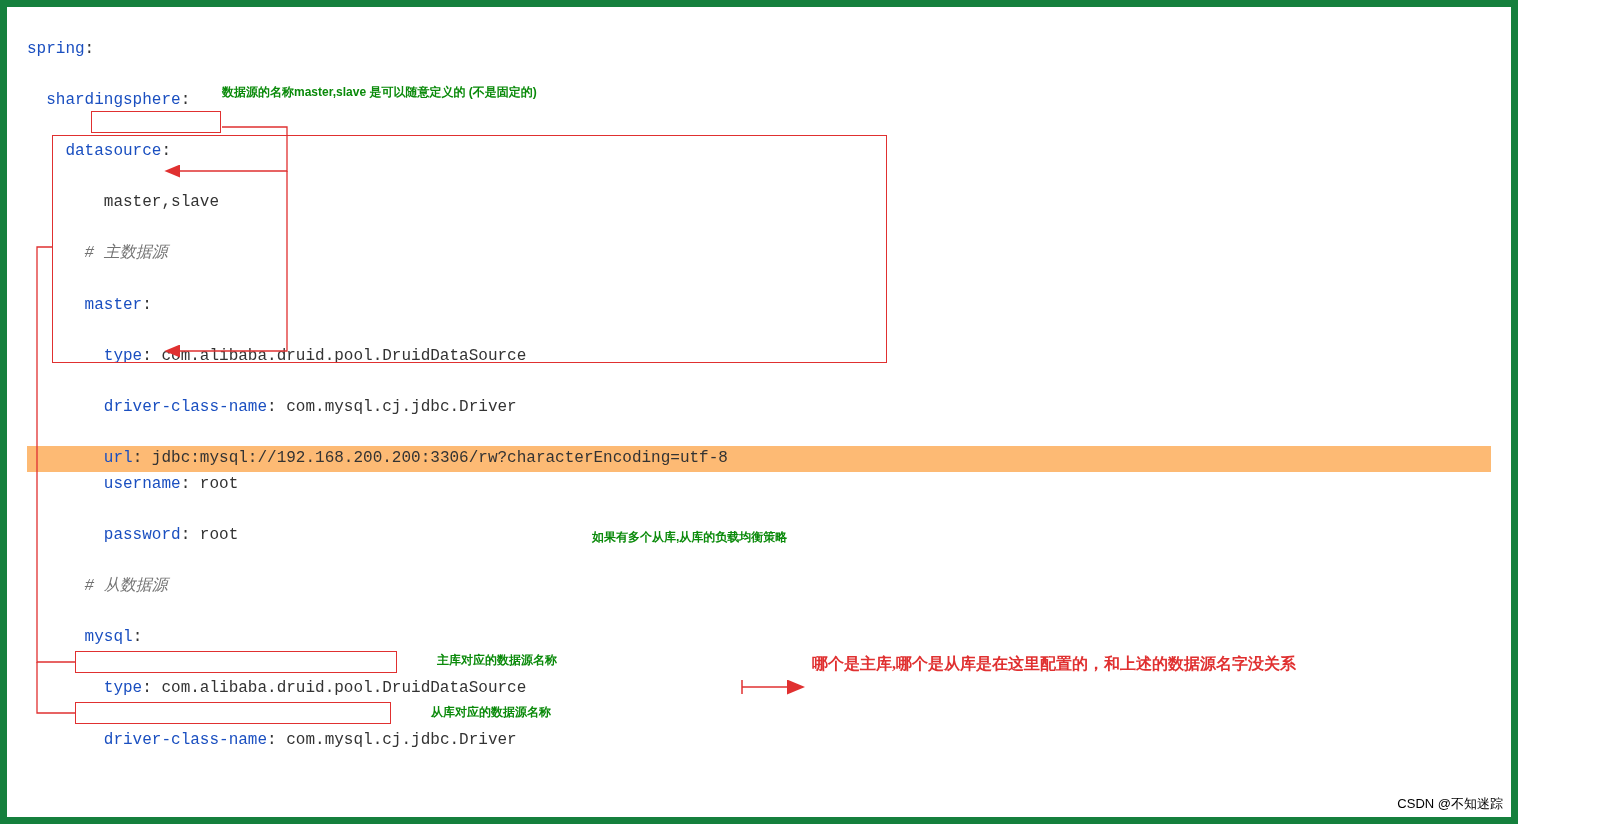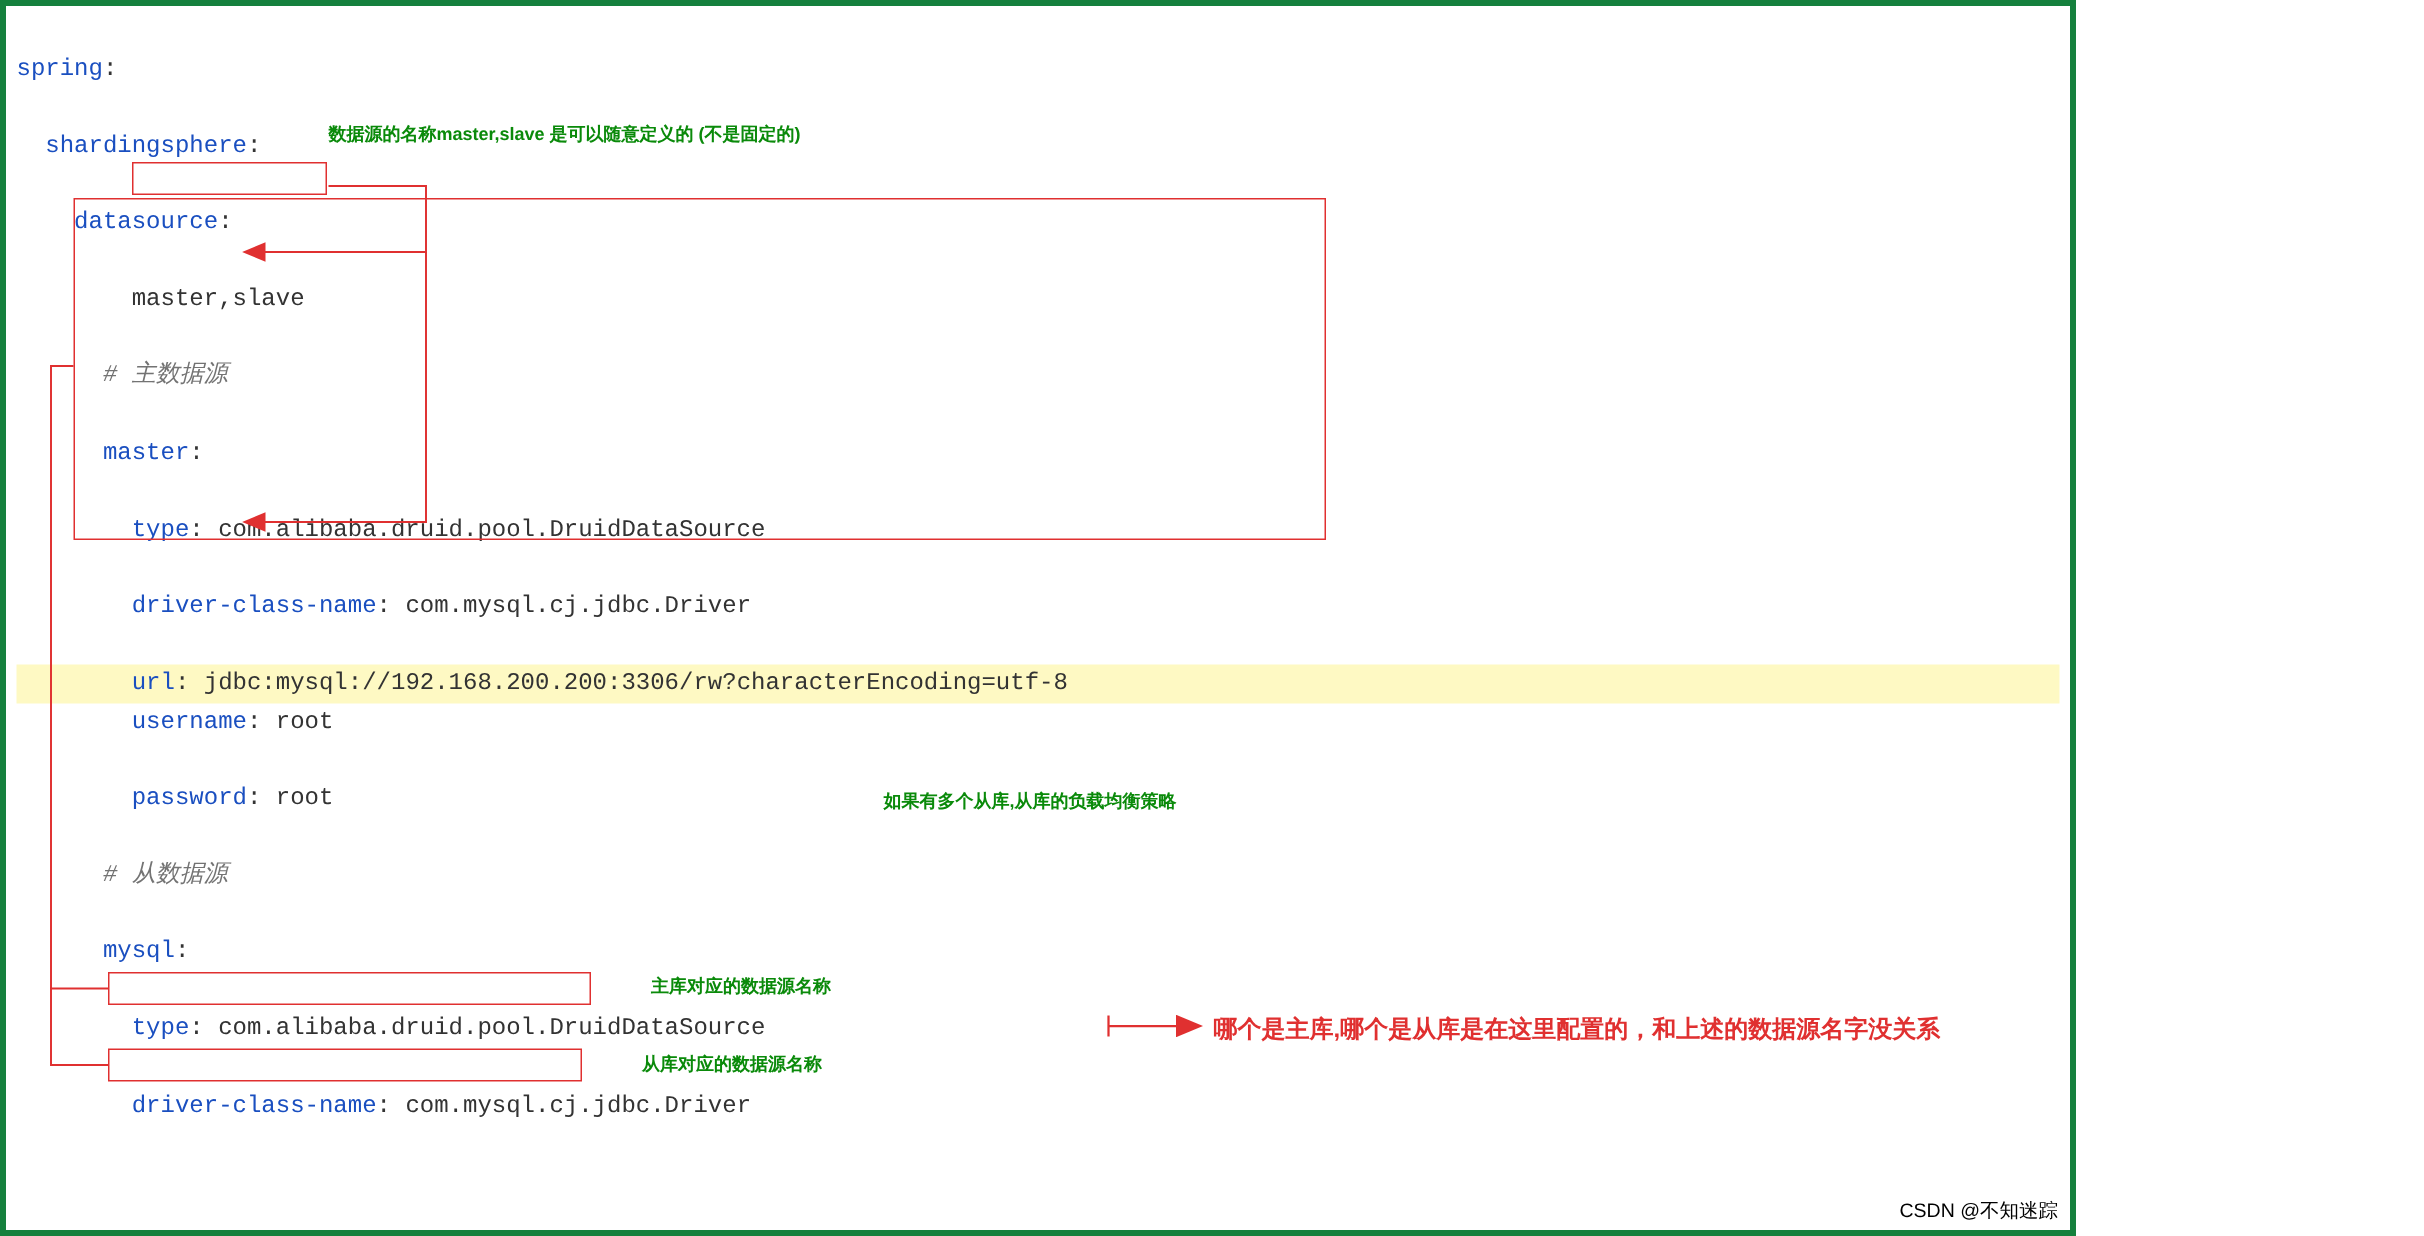--- a/index.html
+++ b/index.html
@@ -3,29 +3,29 @@
 <meta charset="utf-8">
 <style>
   * { box-sizing: border-box; }
   html, body {
     margin: 0; padding: 0;
     font-family: "Consolas", "Courier New", monospace;
     font-size: 16px; line-height: 1.6;
     background: #fff; color: #333;
   }
   .page {
-    width: 1384px; height: 824px;
+    width: 1518px; height: 824px;
     position: relative;
-    border: 4px solid #15803d;
-    padding: 4px 7px;
+    border: 7px solid #15803d;
+    padding: 4px 20px;
     overflow: hidden;
   }
   .code { position: relative; white-space: pre; }
   .line { display: block; position: relative; height: 25.6px; }
-  .hl-url { background: #fef9c3; display: inline-block; width: 100%; }
+  .hl-url { background: #fdba74; display: inline-block; width: 100%; }
   .k   { color: #1a4fc0; }      
   .col { color: #333; }          
   .v   { color: #333; }          
   .c   { color: #737373; font-style: italic; } 
   .guide { color: #d8d8d8; }     
   .box {
     position: absolute;
     border: 1px solid #e03030;
     pointer-events: none;
   }
@@ -93,21 +93,21 @@
 
 
 
 
 </div>
 
 <div class="ann" style="top:76px;  left:215px;">数据源的名称master,slave 是可以随意定义的 (不是固定的)</div>
 <div class="ann" style="top:521px; left:585px;">如果有多个从库,从库的负载均衡策略</div>
 <div class="ann" style="top:644px; left:430px;">主库对应的数据源名称</div>
 <div class="ann" style="top:696px; left:424px;">从库对应的数据源名称</div>
-<div class="ann-red" style="top:670px; left:805px;">哪个是主库,哪个是从库是在这里配置的，和上述的数据源名字没关系</div>
+<div class="ann-red" style="top:644px; left:805px;font-family:Liberation Serif, serif;">哪个是主库,哪个是从库是在这里配置的，和上述的数据源名字没关系</div>
 
 <div class="box" style="top:104px; left:84px; width:130px; height:22px;"></div>
 <div class="box" style="top:128px; left:45px; width:835px; height:228px;"></div>
 <div class="box" style="top:644px; left:68px;  width:322px; height:22px;"></div>
 <div class="box" style="top:695px; left:68px;  width:316px; height:22px;"></div>
 
 <svg class="overlay">
   <defs>
     <marker id="ah" markerWidth="12" markerHeight="10" refX="10" refY="5" orient="auto">
       <path d="M0,0 L12,5 L0,10 Z" fill="#e03030"></path>

